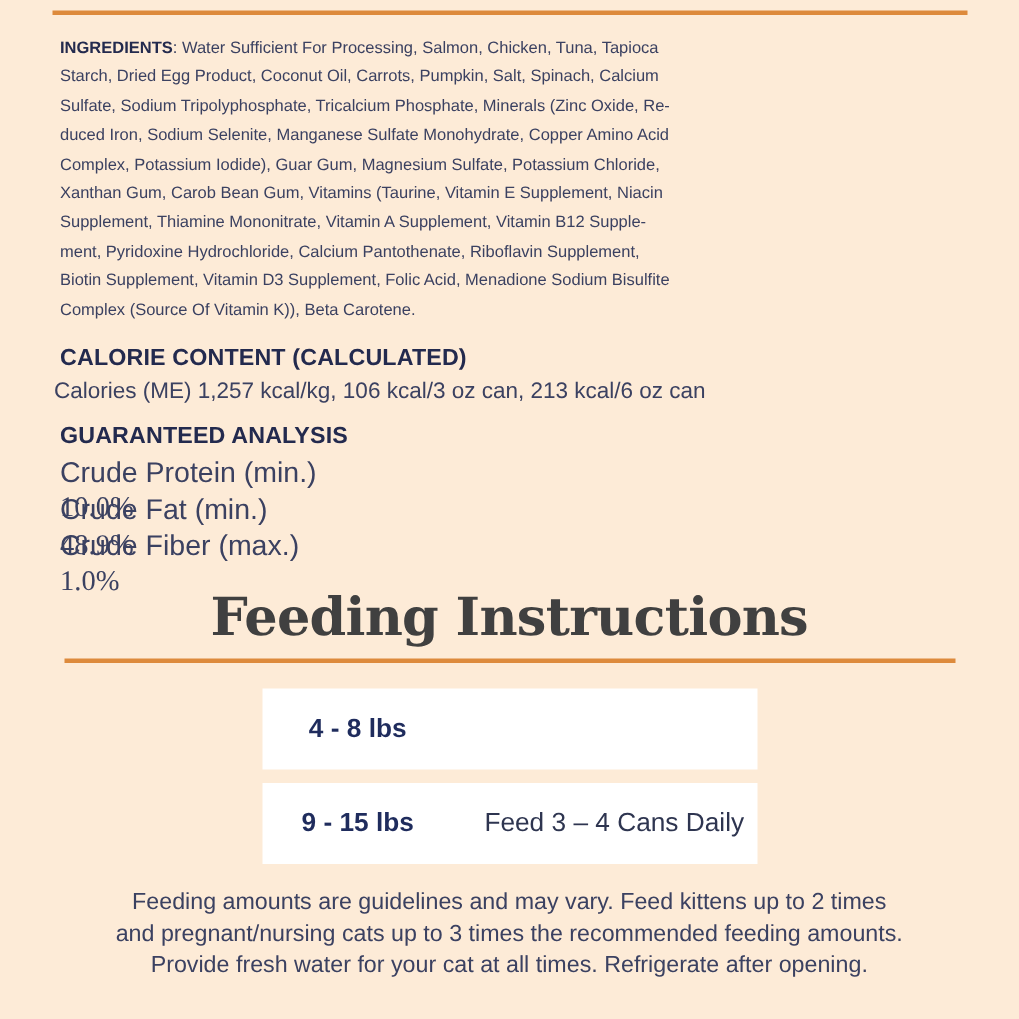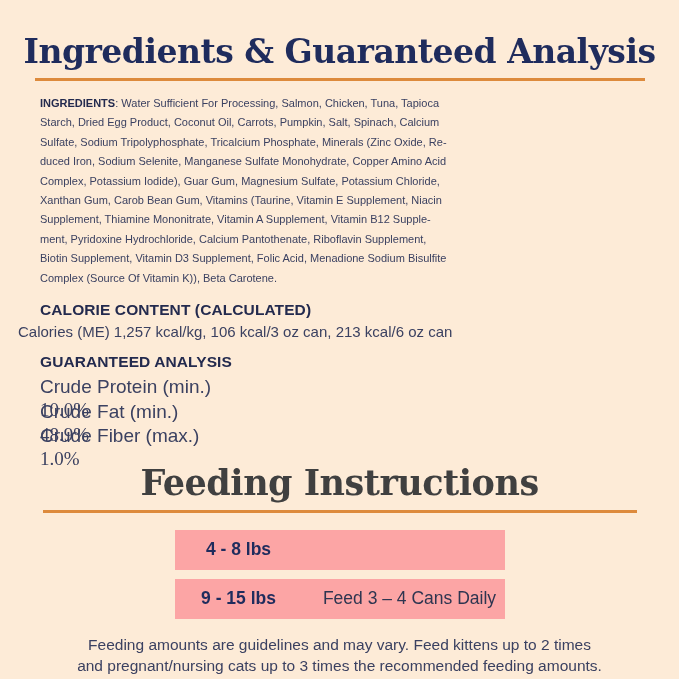--- a/index.html
+++ b/index.html
@@ -38,21 +38,21 @@
   .pre { white-space: pre; }
   .pre-line { white-space: pre-line; }
   .sub-heading {
     margin: 13px 40px 0 40px;
     font-weight: 700;
     font-size: 15.5px;
     letter-spacing: 0.1px;
     color: #232a4e;
   }
   .calorie-text {
-    margin: 4px 40px 0 18px;
+    margin: 4px 40px 0 36px;
     font-size: 15px;
   }
   .ga-table { margin: 5px 0 0 40px; width: 489px; }
   .ga-row {
     display: flex;
     align-items: flex-start;
     font-size: 19px;
     height: 24.5px;
     flex-direction: column;
   }
@@ -76,22 +76,22 @@
   .feed-table {
     margin: 17px auto 0 auto;
     width: 330px;
     display: flex;
     flex-direction: column;
     gap: 9px;
   }
   .feed-row {
     display: flex;
     align-items: center;
-    height: 40px;
-    background: #fca5a5;
+    height: 54px;
+    background: #ffffff;
     gap: 12px;
   }
   .feed-weight {
     width: 128px;
     text-align: center;
     font-weight: 700;
     font-size: 17.5px;
     color: #1f2c5d;
     white-space: nowrap;
   }
@@ -107,21 +107,20 @@
     text-align: center;
     font-size: 15.5px;
     line-height: 21px;
   }
 </style>
 </head>
 <body>
 
 <div class="canvas">
 
-  <h1 class="main-title">Ingredients &amp; Guaranteed Analysis</h1>
   <hr class="rule rule-top">
 
   <p class="ingredients"><span class="ing-label">INGREDIENTS</span><span class="pre">: Water Sufficient For Processing, Salmon, Chicken, Tuna, Tapioca
 Starch, Dried Egg Product, Coconut Oil, Carrots, Pumpkin, Salt, Spinach, Calcium
 Sulfate, Sodium Tripolyphosphate, Tricalcium Phosphate, Minerals (Zinc Oxide, Re-
 duced Iron, Sodium Selenite, Manganese Sulfate Monohydrate, Copper Amino Acid
 Complex, Potassium Iodide), Guar Gum, Magnesium Sulfate, Potassium Chloride,
 Xanthan Gum, Carob Bean Gum, Vitamins (Taurine, Vitamin E Supplement, Niacin
 Supplement, Thiamine Mononitrate, Vitamin A Supplement, Vitamin B12 Supple-
 ment, Pyridoxine Hydrochloride, Calcium Pantothenate, Riboflavin Supplement,

